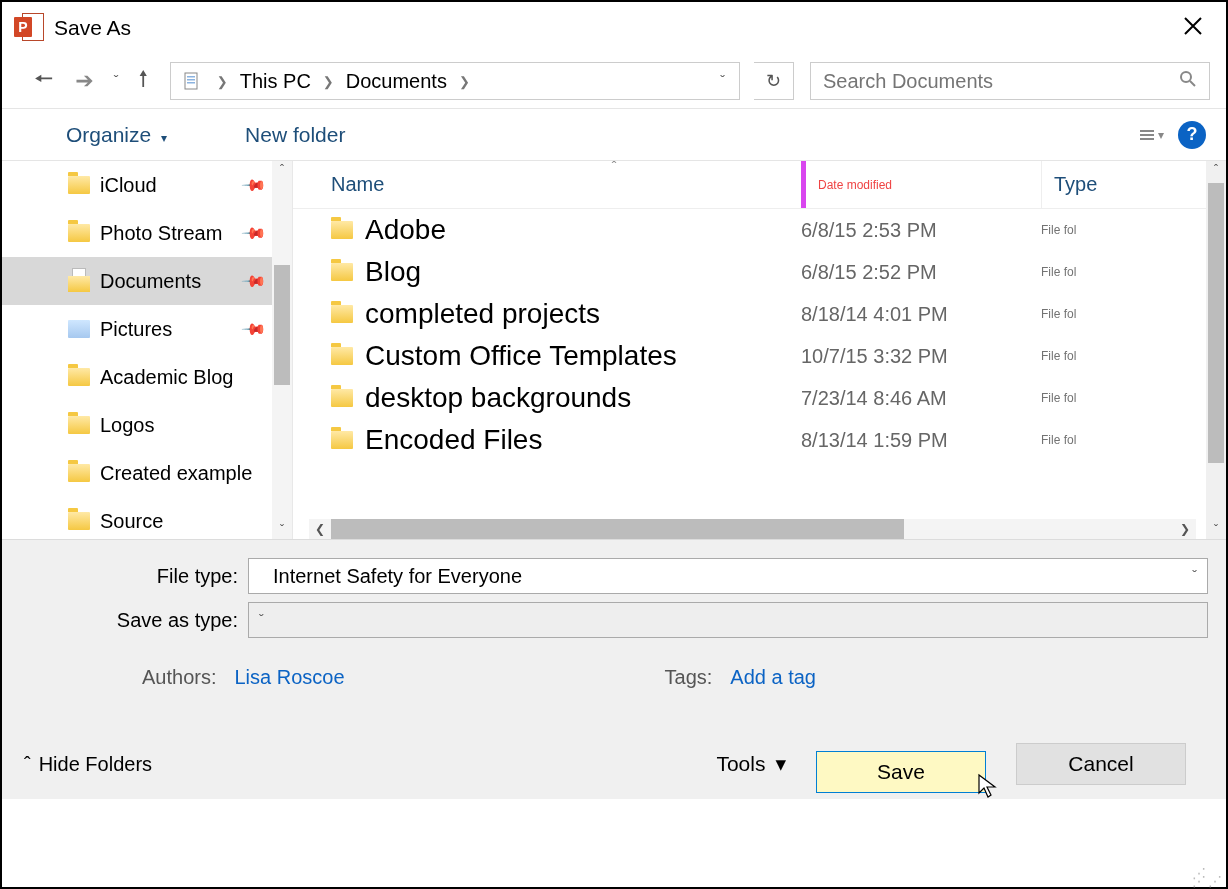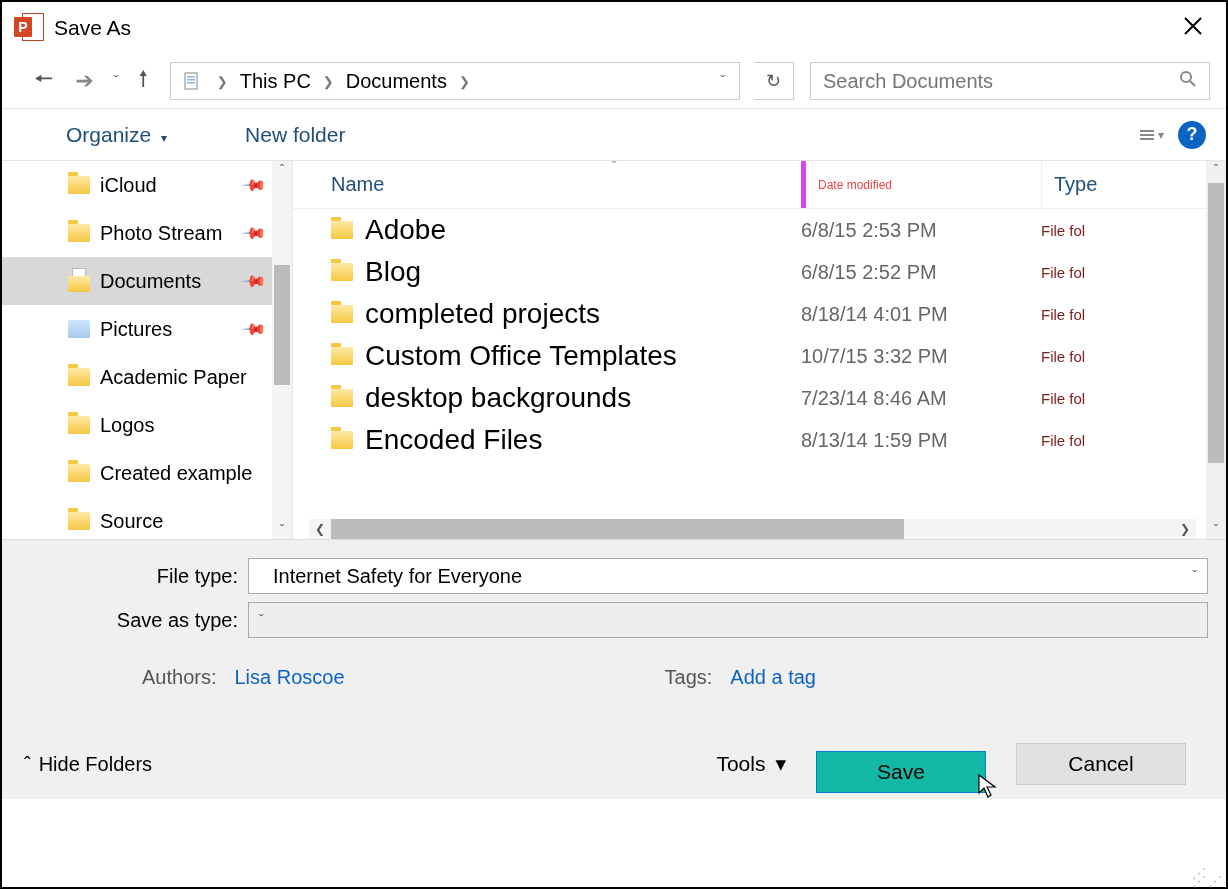--- a/index.html
+++ b/index.html
@@ -59,21 +59,21 @@
 .fl-header { display: flex; align-items: center; height: 48px; border-bottom: 1px solid #eee; }
 .fl-col-name { flex: 0 0 508px; padding-left: 38px; font-size: 20px; color: #1e4e79; }
 .fl-col-date { flex: 0 0 240px; font-size: 12px; color: #ef4444; border-left:5px solid #d946ef; padding-left:12px; height:100%; display:flex; align-items:center;}
 .fl-col-type { flex: 1; font-size: 20px; color: #1e4e79; border-left:1px solid #eee; padding-left:12px; height:100%; display:flex; align-items:center;}
 .fl-rows { overflow: hidden; }
 .fl-row { display: flex; align-items: center; height: 42px; }
 .fl-row .folder { width: 22px; height: 18px; margin: 0 12px 0 38px; background: linear-gradient(#ffe9a6,#f5c842); border-radius: 1px; position:relative; }
 .fl-row .folder::before { content:""; position:absolute; top:-4px; left:0; width:10px; height:4px; background:#f5c842; border-radius:1px 1px 0 0; }
 .fl-row .name { flex: 0 0 436px; font-size: 28px; color: #000; }
 .fl-row .date { flex: 0 0 240px; font-size: 20px; color: #666; }
-.fl-row .type { flex: 1; font-size: 15px; color: #7f1d1d; }
+.fl-row .type { flex: 1; font-size: 12px; color: #737373; }
 .fl-hscroll { position:absolute; bottom:0; left:16px; right:30px; height:20px; background:#f4f4f4; display:flex; align-items:center; }
 .fl-hscroll .arrow { font-size:12px; color:#555; padding:0 6px; }
 .fl-hscroll .track { flex:1; height:20px; position:relative; }
 .fl-hscroll .thumb { position:absolute; left:0; width:68%; height:20px; background:#bcbcbc; }
 .fl-vscroll { position:absolute; right:0; top:0; width:20px; height:100%; background:#f0f0f0; }
 .fl-vscroll .arrow { font-size:12px; color:#555; text-align:center; padding:2px 0;}
 .fl-vscroll .thumb { position:absolute; right:2px; top:22px; width:16px; height:280px; background:#bcbcbc; }
 
 
 .form-area { padding: 18px 18px 0 0; background:#f0f0f0; border-top:1px solid #dcdcdc; }
@@ -87,21 +87,21 @@
 .meta-label { font-size: 20px; color: #555; margin-left: 140px; margin-right: 18px; }
 .meta-link { font-size: 20px; color: #0b63c4; margin-right: 60px; cursor:pointer; }
 .meta-tags-label { font-size: 20px; color: #555; margin-left: 260px; margin-right: 18px; }
 
 
 .footer { display: flex; align-items: center; height: 70px; padding: 0 22px; background:#f0f0f0; }
 .hide-folders { font-size: 20px; color: #000; display: flex; align-items: center; gap: 8px; cursor:pointer; }
 .footer-right { margin-left: auto; display: flex; align-items: center; gap: 30px; }
 .tools-btn { font-size: 21px; color: #000; display: flex; align-items: center; gap: 10px; cursor:pointer;}
 .btn { width: 170px; height: 42px; font-size: 21px; border: 1px solid #ccc; background: #e1e1e1; cursor: pointer; display:flex; align-items:center; justify-content:center; }
-.btn.primary { border: 1px solid #007fd4; background: #14b8a6; margin-top: 16px; }
+.btn.primary { border: 1px solid #007fd4; background: #fef9c3; margin-top: 16px; }
 .cursor { position:absolute; right:-14px; bottom:-12px; font-size:20px; pointer-events:none; }
 .btn.primary { position:relative; }
 .resize-grip { position:absolute; right:4px; bottom:4px; color:#bbb; font-size:14px; line-height:8px; letter-spacing:2px; }
 </style>
 </head>
 <body>
 
 <div class="titlebar">
   <div class="app-icon">
     <div class="pp-back"></div>
@@ -189,21 +189,21 @@
           <span>Documents</span>
           <span class="pin">📌</span>
         </div>
         <div class="side-item">
           <span class="pics-folder"></span>
           <span>Pictures</span>
           <span class="pin">📌</span>
         </div>
         <div class="side-item">
           <span class="folder"></span>
-          <span>Academic Paper</span>
+          <span>Academic Blog</span>
         </div>
         <div class="side-item">
           <span class="folder"></span>
           <span>Logos</span>
         </div>
         <div class="side-item">
           <span class="folder"></span>
           <span>Created example</span>
         </div>
         <div class="side-item">

